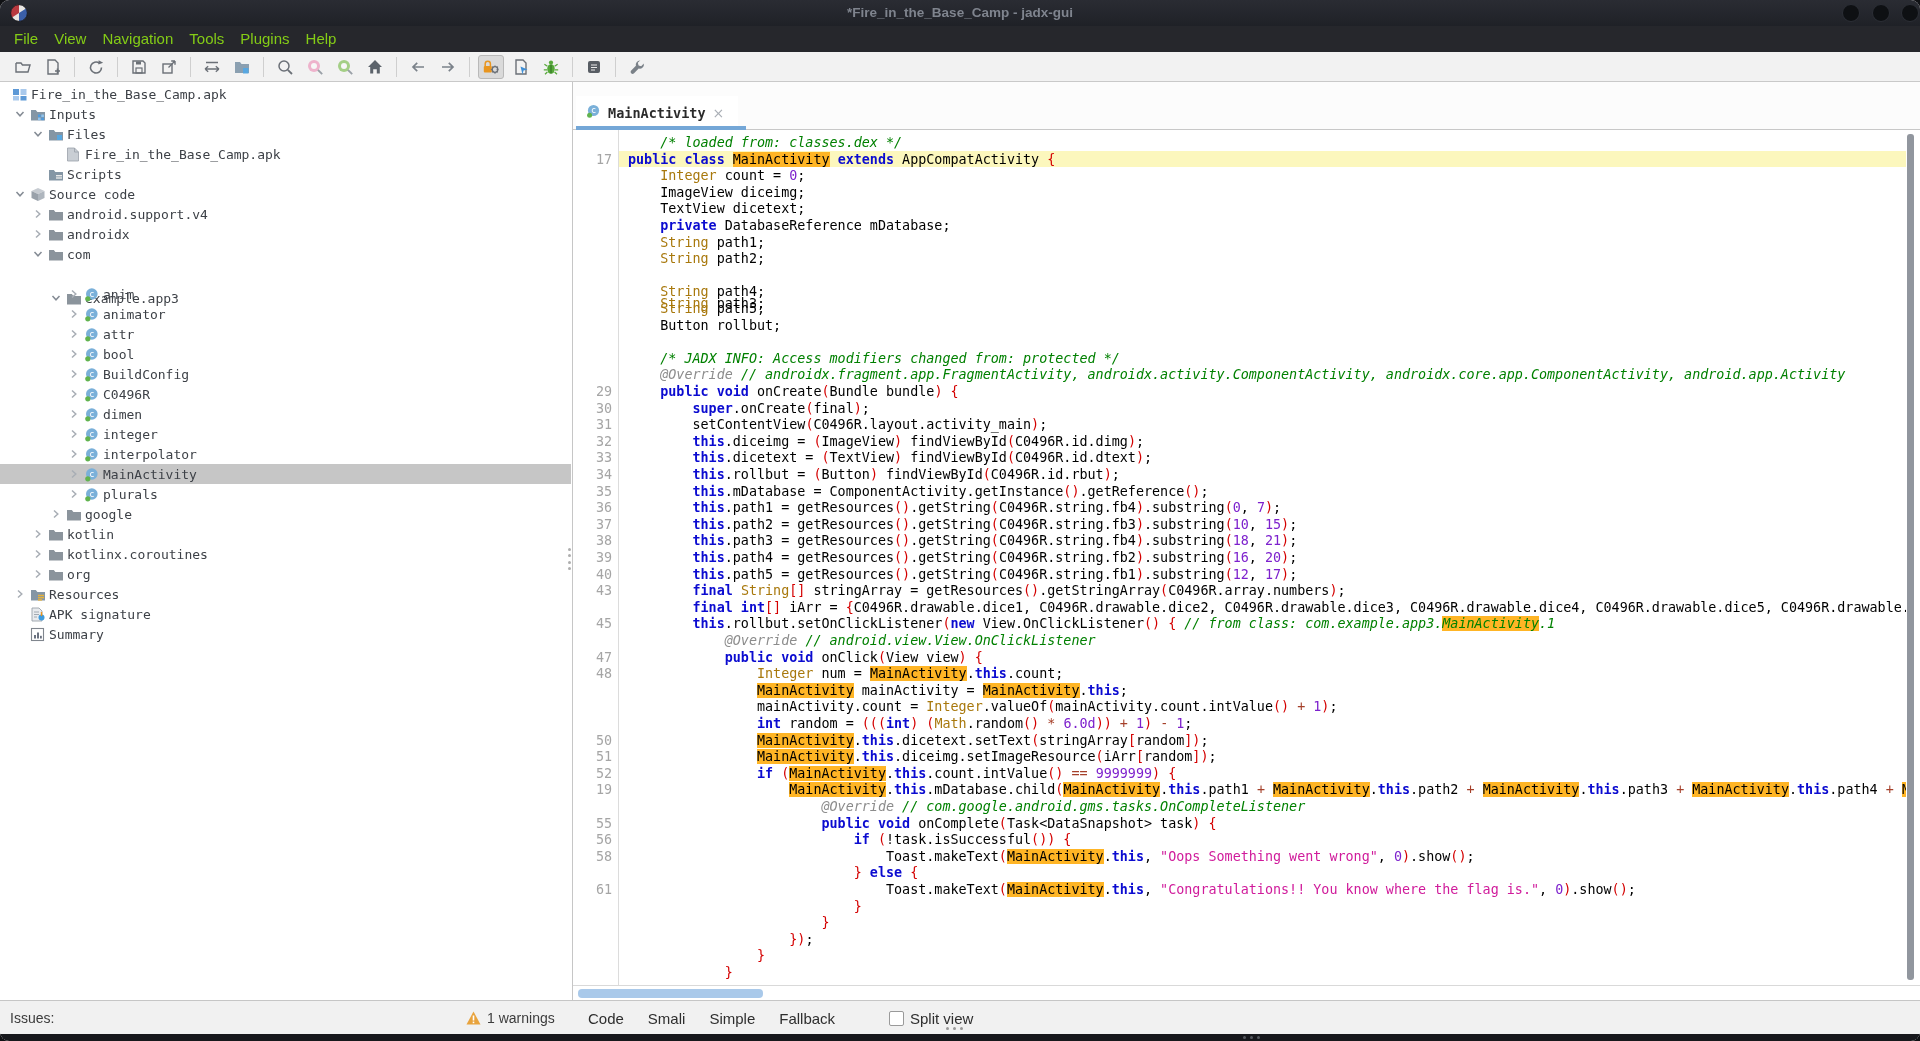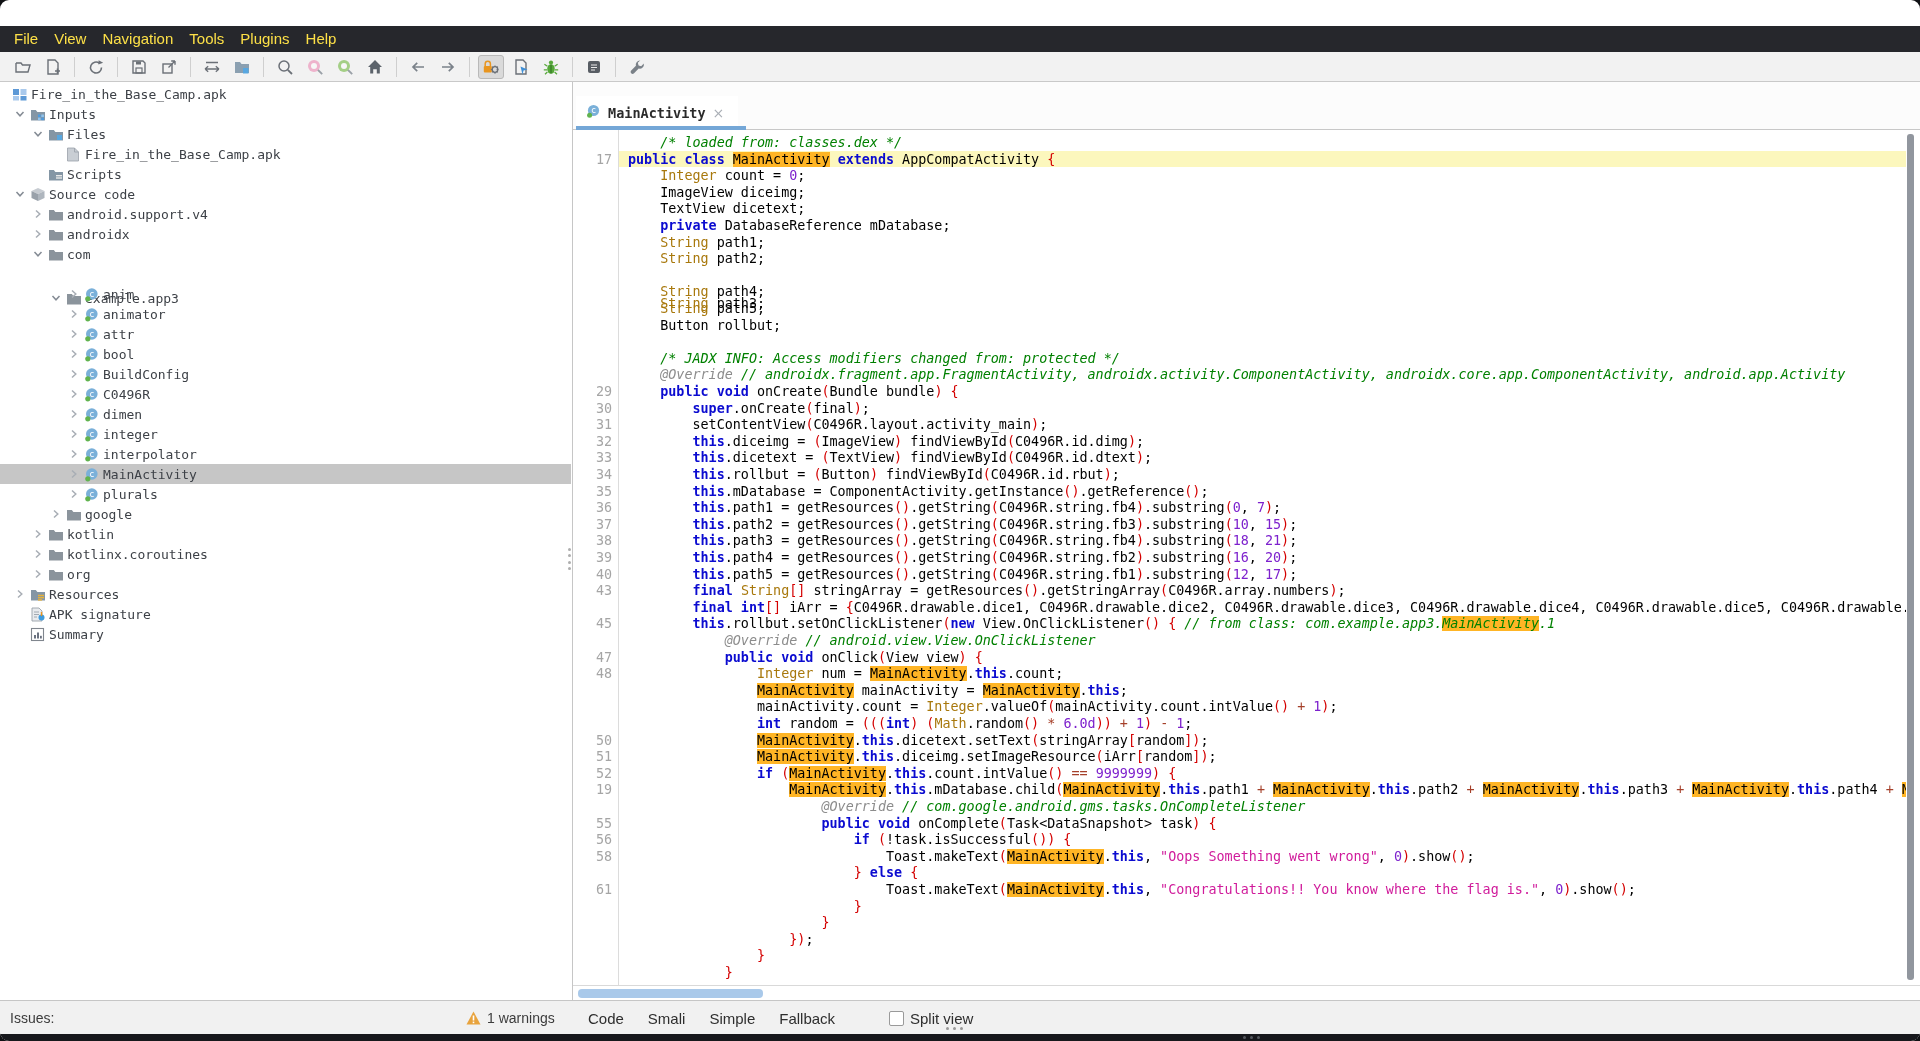--- a/index.html
+++ b/index.html
@@ -10,21 +10,21 @@
   .titlebar{position:absolute;left:0;top:0;width:1920px;height:26px;
             background:linear-gradient(#2a2c33,#1f2127);}
   .title-text{position:absolute;left:0;top:0;width:1920px;height:26px;line-height:26px;
               text-align:center;font-size:13.5px;font-weight:bold;color:#7f848e;}
   .app-logo{position:absolute;left:10px;top:4px;width:18px;height:18px;}
   .winctl{position:absolute;top:4px;width:18px;height:18px;border-radius:50%;
           background:#0e1013;border:1px solid #2c2f36;}
   
   .menubar{position:absolute;left:0;top:26px;width:1920px;height:26px;background:#26272c;
            display:flex;align-items:center;padding-left:6px;}
-  .menu-item{color:#fde047;font-size:15px;padding:0 8px;line-height:26px;}
+  .menu-item{color:#84cc16;font-size:15px;padding:0 8px;line-height:26px;}
   
   .toolbar{position:absolute;left:0;top:52px;width:1920px;height:30px;background:#f2f2f2;
            border-bottom:1px solid #c9c9c9;display:flex;align-items:center;padding-left:8px;}
   .tool-btn{width:26px;height:24px;display:flex;align-items:center;justify-content:center;margin:0 2px;}
   .tool-btn.pressed{background:#dadada;border:1px solid #b9b9b9;border-radius:3px;}
   .tool-sep{width:1px;height:20px;background:#cfcfcf;margin:0 6px;}
   
   .tree-panel{position:absolute;left:0;top:82px;width:573px;height:918px;background:#ffffff;
               border-right:1px solid #c6c6c6;overflow:hidden;}
   .tree-row{position:absolute;left:0;width:571px;height:20px;display:flex;align-items:center;
@@ -82,20 +82,34 @@
   .grip-dots i{width:3px;height:3px;border-radius:50%;background:#9a9a9a;}
   .bottom-strip{position:absolute;left:0;top:1034px;width:1920px;height:7px;background:#17181c;}
   .strip-dots{position:absolute;left:1243px;top:1036px;display:flex;gap:4px;}
   .strip-dots i{width:3px;height:3px;border-radius:50%;background:#55585e;}
 </style>
 </head>
 <body>
 
 <div class="window">
 
+  <div class="titlebar">
+    <div class="title-text">*Fire_in_the_Base_Camp - jadx-gui</div>
+    <span class="app-logo">
+      <svg width="18" height="18" viewBox="0 0 18 18">
+        <circle cx="9" cy="9" r="8.4" fill="#e9e6e2"></circle>
+        <path d="M9 .6 A8.4 8.4 0 0 0 2 13.5 L9 9 Z" fill="#b8393f"></path>
+        <path d="M9 17.4 A8.4 8.4 0 0 0 16 4.5 L9 9 Z" fill="#3b5fa8"></path>
+        <circle cx="9" cy="9" r="8.4" fill="none" stroke="#14151a" stroke-width="1"></circle>
+      </svg>
+    </span>
+    <span class="winctl" style="left:1842px"></span>
+    <span class="winctl" style="left:1872px"></span>
+    <span class="winctl" style="left:1901px"></span>
+  </div>
 
   <div class="menubar" id="menubar">
       <span class="menu-item">File</span>
       <span class="menu-item">View</span>
       <span class="menu-item">Navigation</span>
       <span class="menu-item">Tools</span>
       <span class="menu-item">Plugins</span>
       <span class="menu-item">Help</span>
     </div>
 

